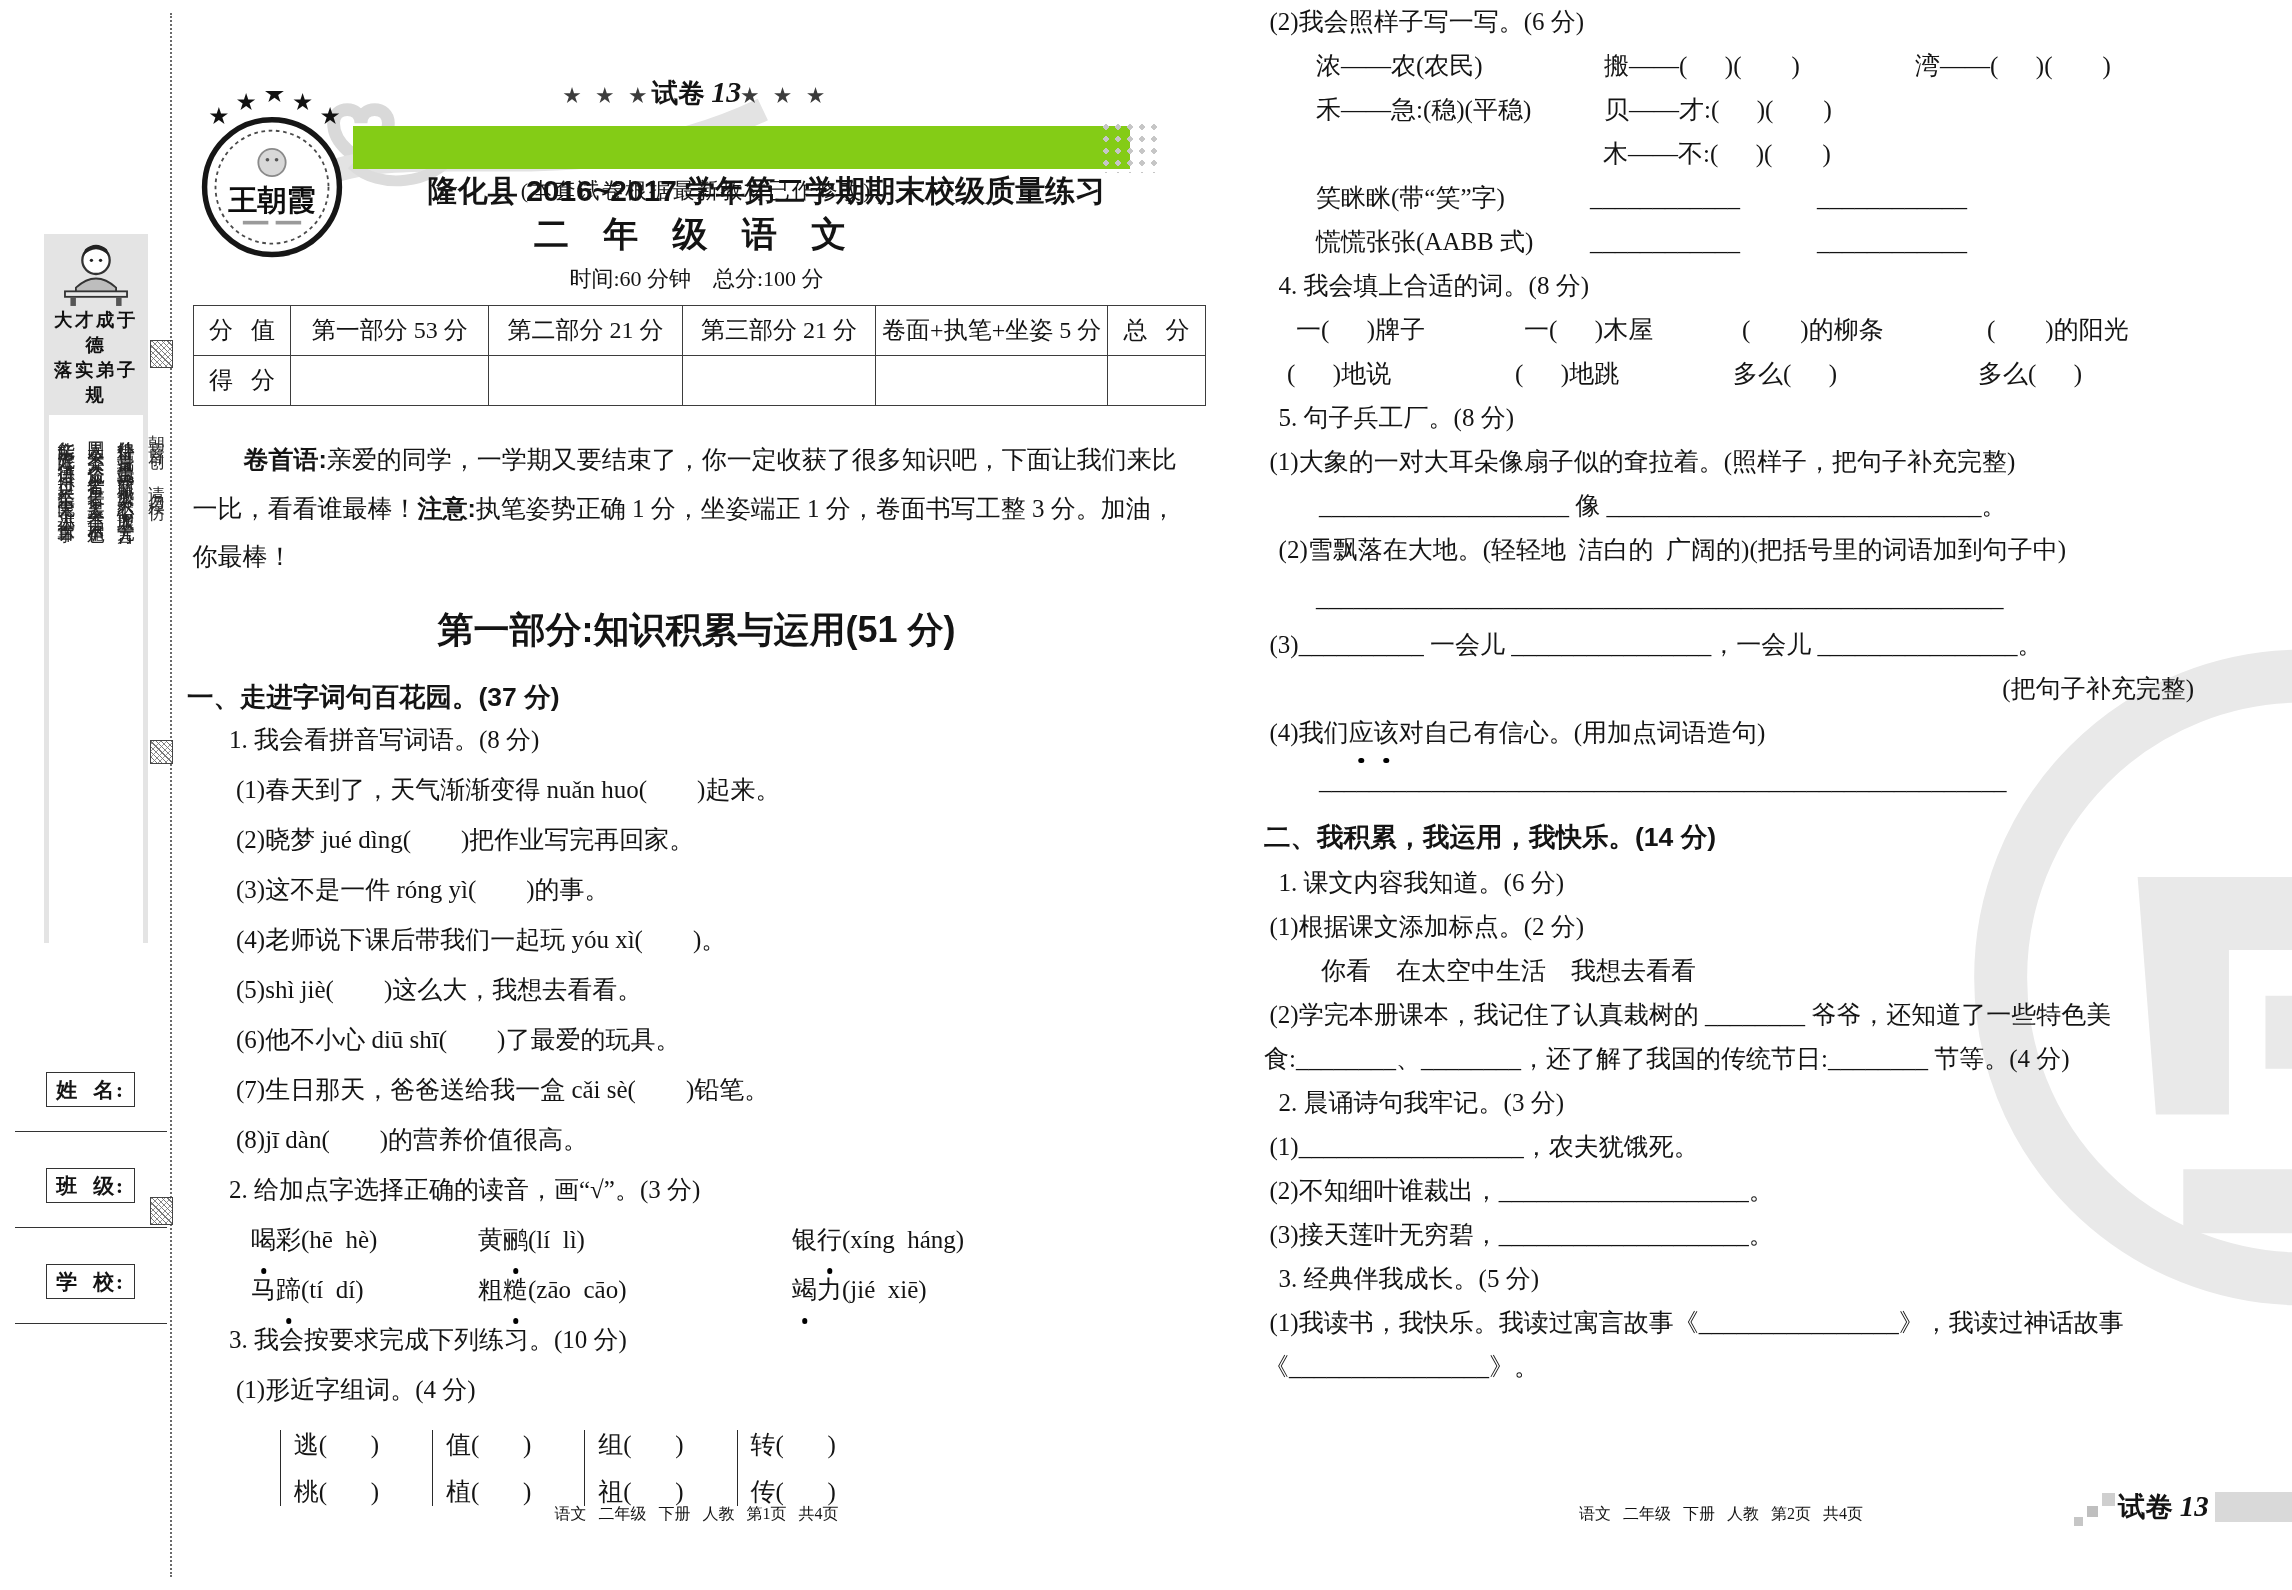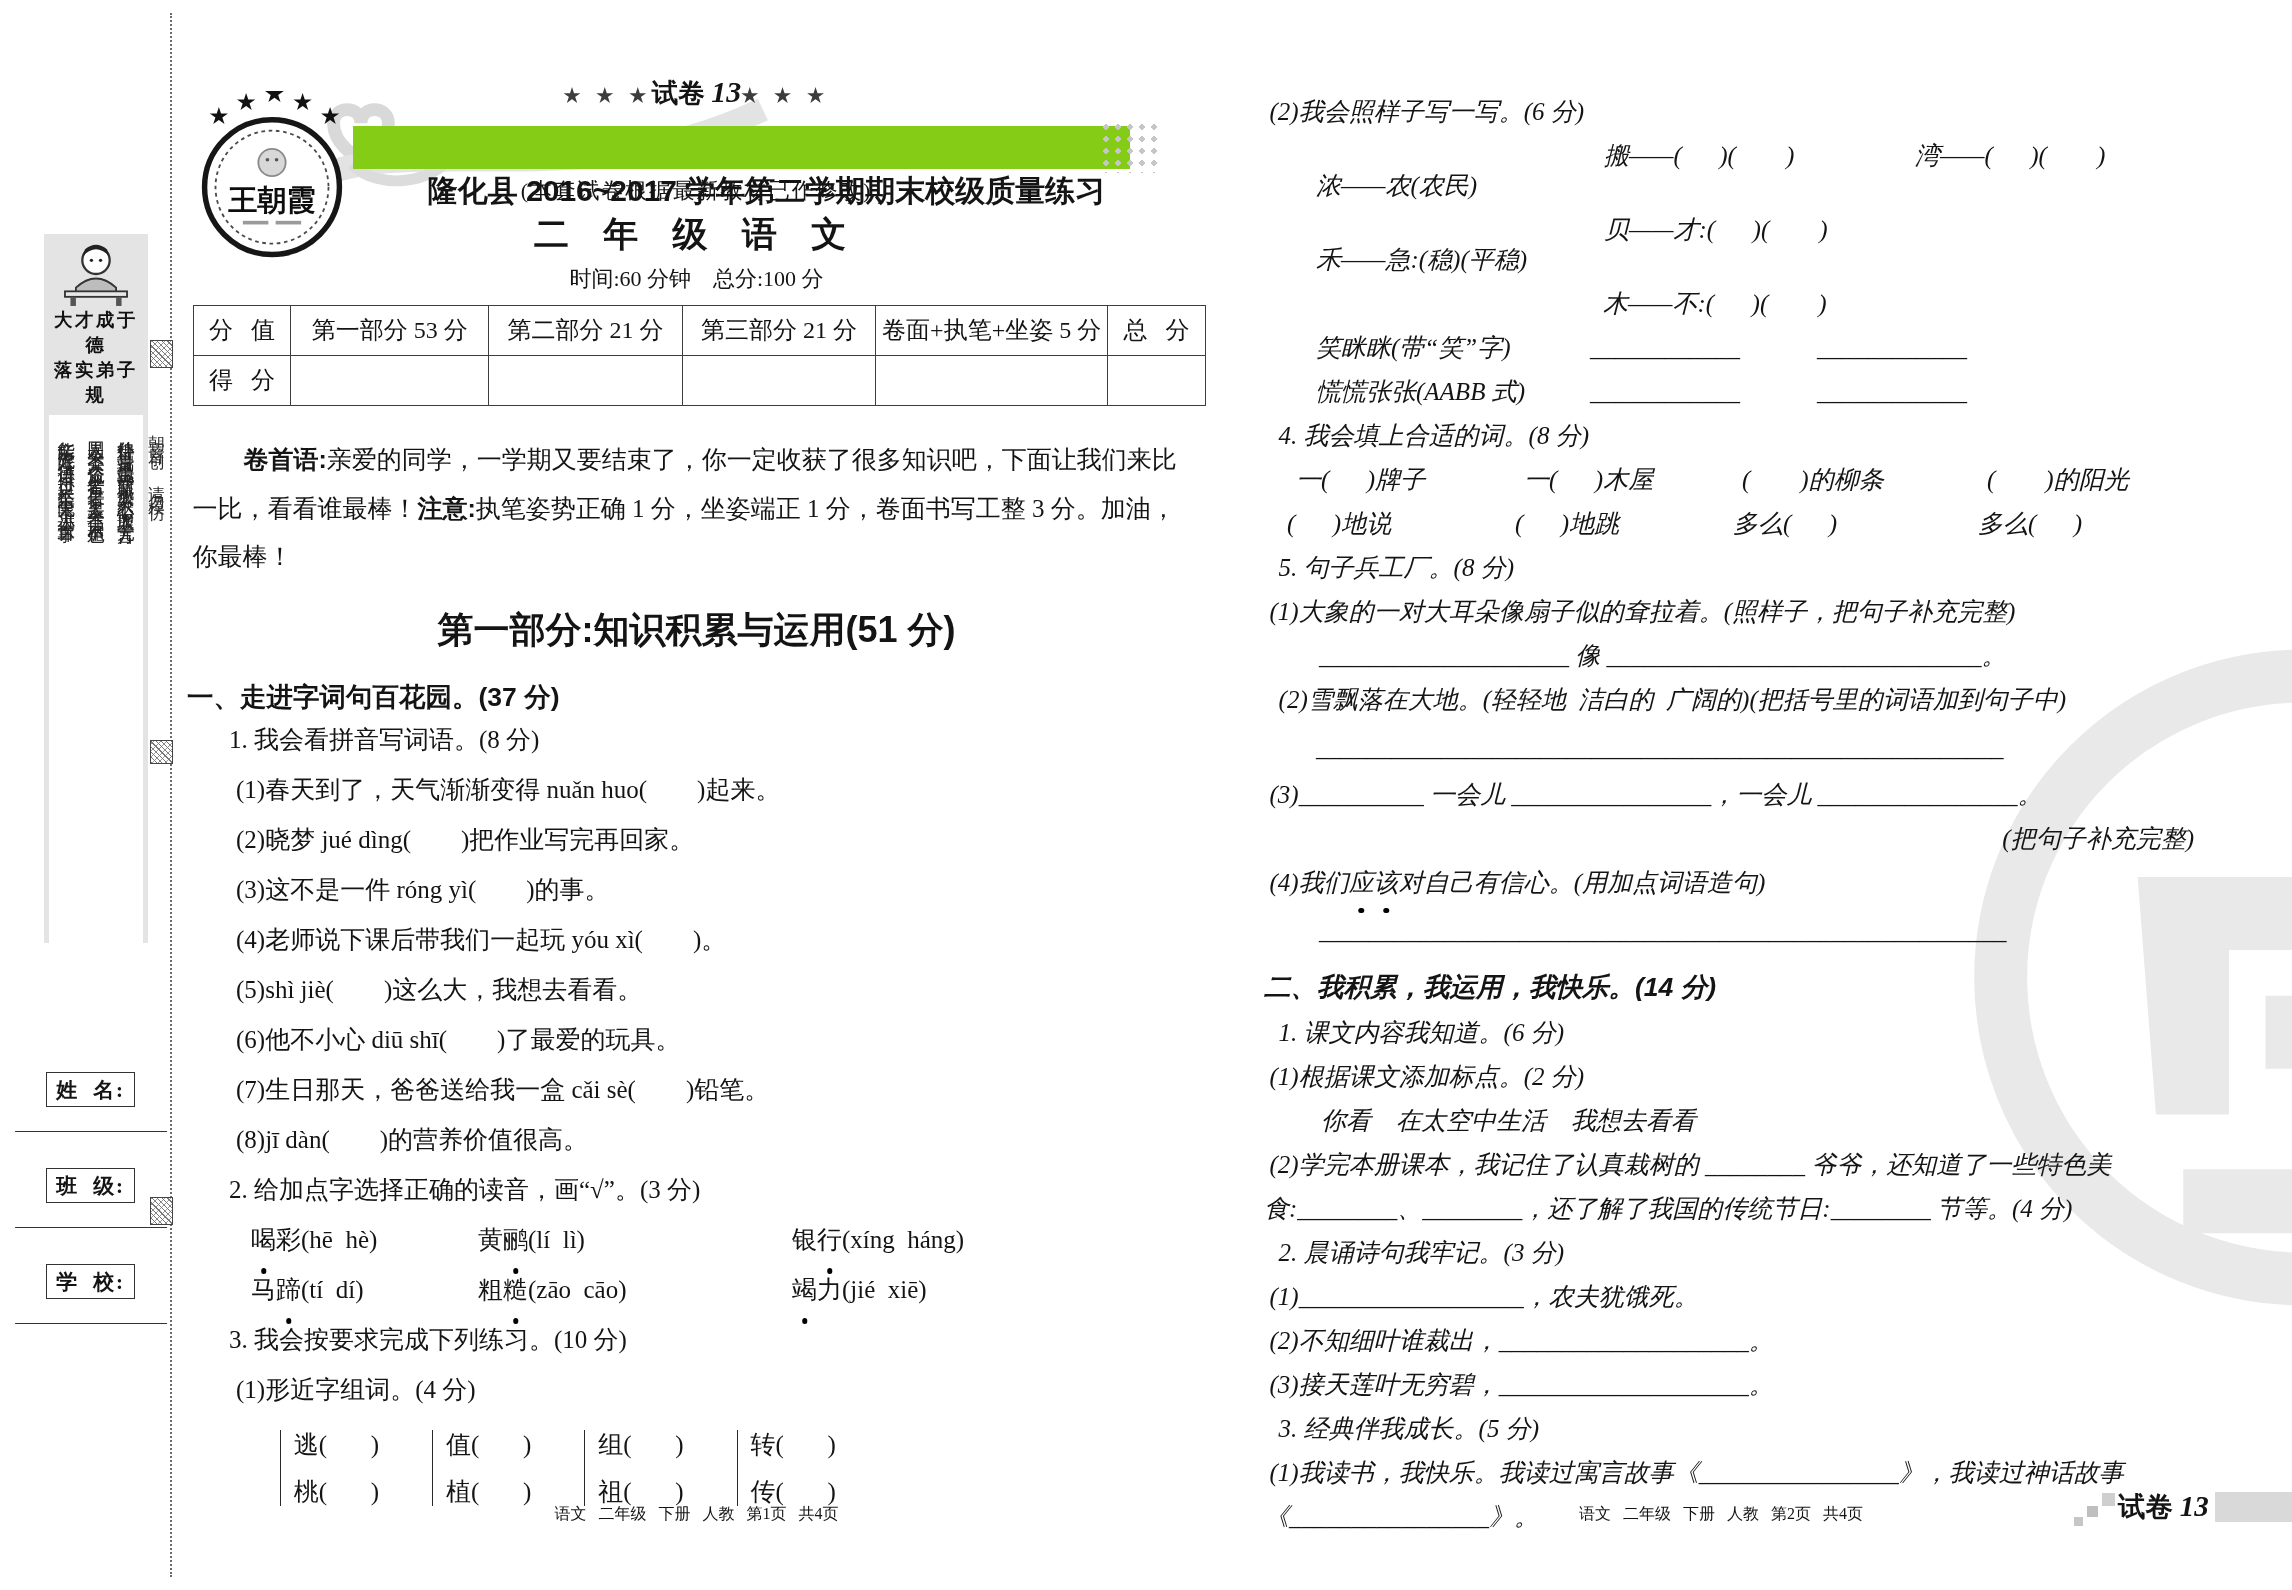--- a/index.html
+++ b/index.html
@@ -70,21 +70,21 @@
   .rml0{margin-left:5.5px;} .rml1{margin-left:14.6px;} .rml2{margin-left:52px;} .rml3{margin-left:339px;}
 
   .q2row{display:flex;margin-left:64px;}
   .q2row .c1{width:227px;} .q2row .c2{width:314px;}
 
   .brace-row{display:flex;gap:53px;margin-left:93px;margin-top:14.6px;}
   .bgroup{border-left:1.8px solid #2a2a2a;padding-left:12.8px;display:flex;flex-direction:column;gap:18.3px;
           font-size:25px;line-height:29px;white-space:pre;}
 
   .w2row{display:flex;}
-  .w2row .wc1{width:288px;margin-top:30px;} .w2row .wc2{width:311px;}
+  .w2row .wc1{width:288px;} .w2row .wc2{width:311px;}
   .lblrow{display:flex;}
   .lblrow .lc1{width:274px;} .lblrow .lc2{width:227px;}
 
   .q4row{display:flex;}
   .q4row .fc1{width:228px;} .q4row .fc2{width:218px;} .q4row .fc3{width:245px;}
 
   .note-right{text-align:right;padding-right:95px;}
   .h-sec2{font-family:"Liberation Sans",sans-serif;font-weight:bold;font-size:26.5px;line-height:48px;white-space:pre;}
 
   
@@ -247,21 +247,21 @@
     <div class="line ml1">3. 我会按要求完成下列练习。(10 分)</div>
     <div class="line ml2">(1)形近字组词。(4 分)</div>
     <div class="brace-row">
       <div class="bgroup"><span>逃(       )</span><span>桃(       )</span></div>
       <div class="bgroup"><span>值(       )</span><span>植(       )</span></div>
       <div class="bgroup"><span>组(       )</span><span>祖(       )</span></div>
       <div class="bgroup"><span>转(       )</span><span>传(       )</span></div>
     </div>
   </div>
 
-  <div class="page" id="page-right" style="padding-top:90px;font-style:italic;">
+  <div class="page" id="page-right" style="">
 
     <div class="rline rml0">(2)我会照样子写一写。(6 分)</div>
     <div class="rline rml2 w2row">
       <span class="wc1">浓——农(农民)</span>
       <span class="wc2">搬——(      )(        )</span>
       <span>湾——(      )(        )</span>
     </div>
     <div class="rline rml2 w2row">
       <span class="wc1">禾——急:(稳)(平稳)</span>
       <span>贝——才:(      )(        )</span>

